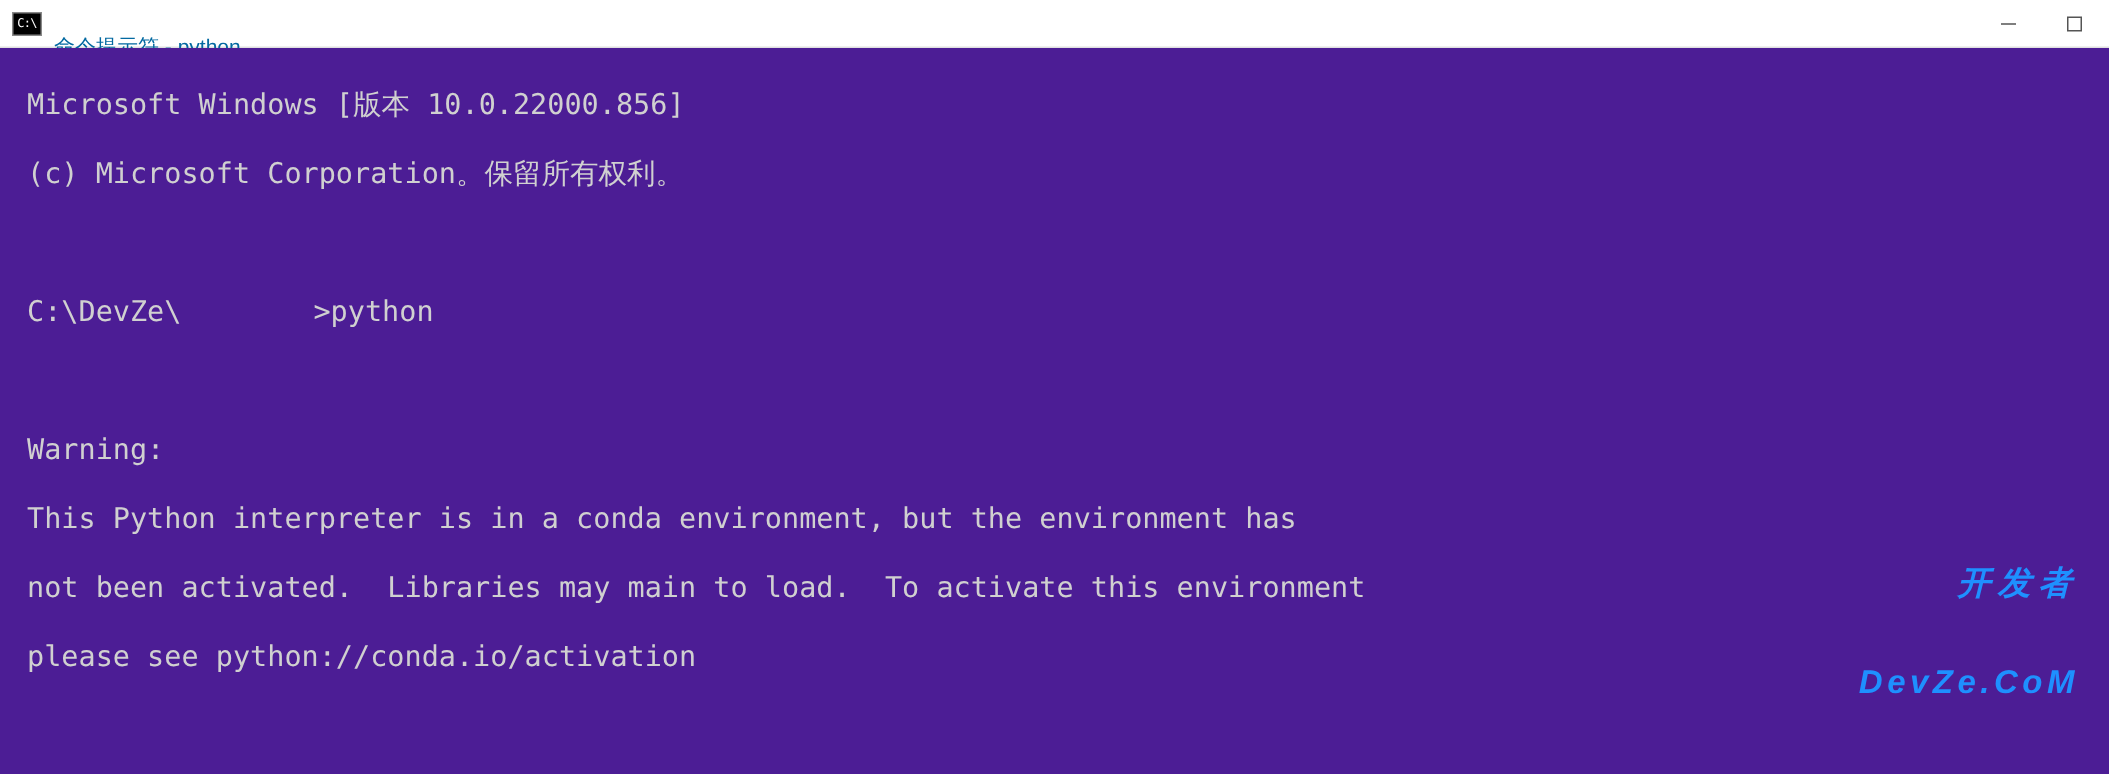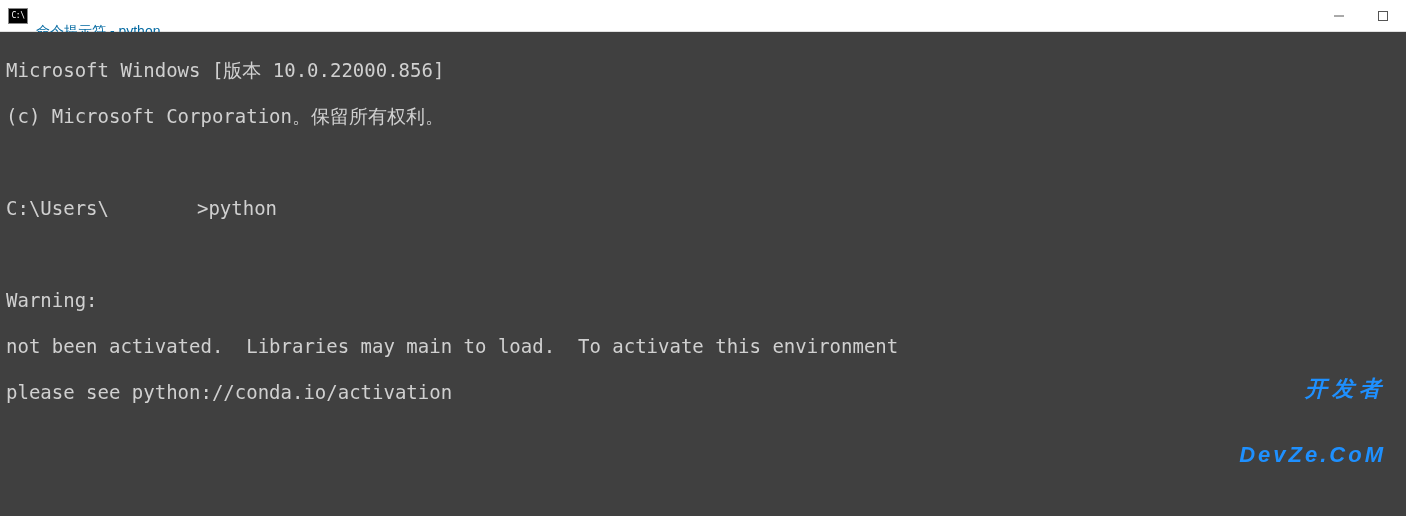--- a/index.html
+++ b/index.html
@@ -68,24 +68,24 @@
       justify-content: center;
       color: #555;
     }
     
     .titlebar-btn svg {
       width: 12px;
       height: 12px;
     }
     
     .terminal {
-      background: #404040;
+      background: #4c1d95;
       color: #d0d0d0;
       height: calc(516px - 32px);
-      padding: 4px 6px;
+      padding: 4px 18px;
       font-family: "NSimSun", "SimSun", Consolas, monospace;
       font-size: 19px;
       line-height: 23px;
       white-space: pre;
       position: relative;
     }
     
     .terminal-line {
       display: block;
     }
@@ -139,23 +139,24 @@
           <rect x="1.5" y="1.5" width="9" height="9" stroke="currentColor" stroke-width="1" fill="none"></rect>
         </svg>
     </div>
   </div>
 </div>
 
 <div class="terminal">
 <span class="terminal-line">Microsoft Windows [版本 10.0.22000.856]</span>
 <span class="terminal-line">(c) Microsoft Corporation。保留所有权利。</span>
 <div class="empty-line"></div>
-<span class="terminal-line"><span>C:\Users\</span><span class="redacted"></span><span>&gt;python</span></span>
+<span class="terminal-line"><span>C:\DevZe\</span><span class="redacted"></span><span>&gt;python</span></span>
 <div class="empty-line"></div>
 <span class="terminal-line">Warning:</span>
+<span class="terminal-line">This Python interpreter is in a conda environment, but the environment has</span>
 <span class="terminal-line">not been activated.  Libraries may main to load.  To activate this environment</span>
 <span class="terminal-line">please see python://conda.io/activation</span>
 
 
 
 
 
 
 
   <div class="watermark">

